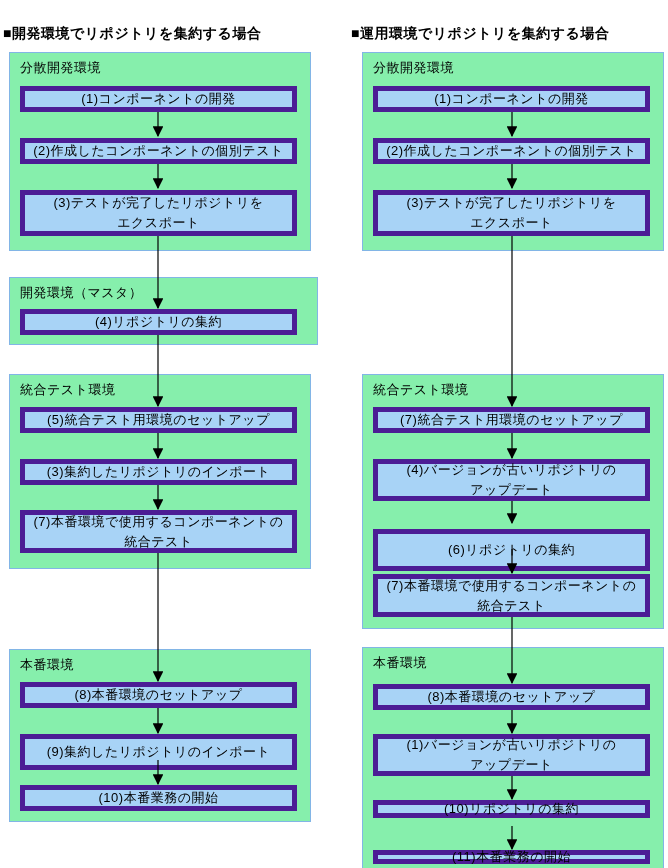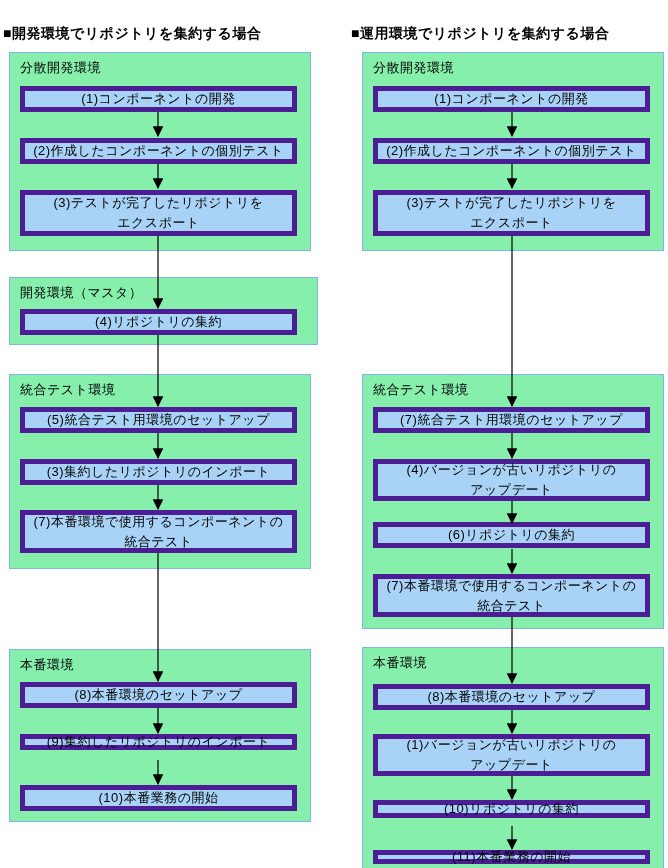--- a/index.html
+++ b/index.html
@@ -57,38 +57,38 @@
     <div class="clabel">統合テスト環境</div>
     <div class="box" style="top:32px;height:26px">(5)統合テスト用環境のセットアップ</div>
     <div class="box" style="top:84px;height:26px">(3)集約したリポジトリのインポート</div>
     <div class="box" style="top:135px;height:43px">(7)本番環境で使用するコンポーネントの
 統合テスト</div>
   </div>
 
   <div class="container" style="left:9px;top:627px;width:302px;height:173px">
     <div class="clabel">本番環境</div>
     <div class="box" style="top:32px;height:26px">(8)本番環境のセットアップ</div>
-    <div class="box" style="top:84px;height:16px">(9)集約したリポジトリのインポート</div>
+    <div class="box" style="top:84px;height:36px">(9)集約したリポジトリのインポート</div>
     <div class="box" style="top:135px;height:26px">(10)本番業務の開始</div>
   </div>
 
   <div class="container" style="left:362px;top:30px;width:302px;height:199px">
     <div class="clabel">分散開発環境</div>
     <div class="box" style="top:33px;height:26px">(1)コンポーネントの開発</div>
     <div class="box" style="top:85px;height:26px">(2)作成したコンポーネントの個別テスト</div>
     <div class="box" style="top:137px;height:46px">(3)テストが完了したリポジトリを
 エクスポート</div>
   </div>
 
   <div class="container" style="left:362px;top:352px;width:302px;height:255px">
     <div class="clabel">統合テスト環境</div>
     <div class="box" style="top:32px;height:26px">(7)統合テスト用環境のセットアップ</div>
     <div class="box" style="top:84px;height:42px">(4)バージョンが古いリポジトリの
 アップデート</div>
-    <div class="box" style="top:147px;height:26px">(6)リポジトリの集約</div>
+    <div class="box" style="top:154px;height:42px">(6)リポジトリの集約</div>
     <div class="box" style="top:199px;height:43px">(7)本番環境で使用するコンポーネントの
 統合テスト</div>
   </div>
 
   <div class="container" style="left:362px;top:625px;width:302px;height:238px">
     <div class="clabel">本番環境</div>
     <div class="box" style="top:36px;height:26px">(8)本番環境のセットアップ</div>
     <div class="box" style="top:86px;height:42px">(1)バージョンが古いリポジトリの
 アップデート</div>
     <div class="box" style="top:152px;height:18px">(10)リポジトリの集約</div>

